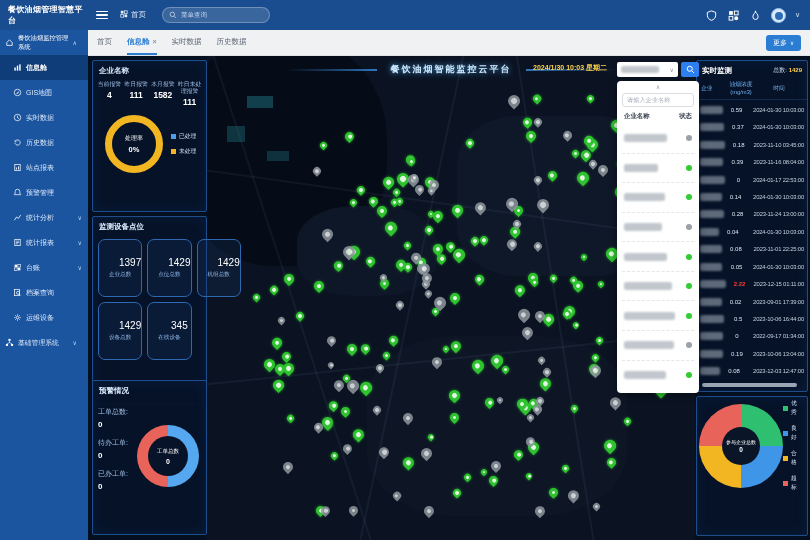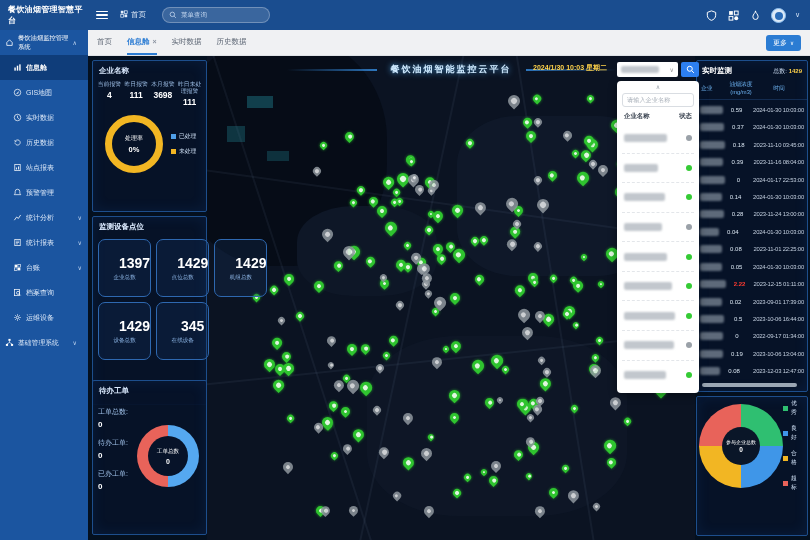--- a/index.html
+++ b/index.html
@@ -65,21 +65,21 @@
   .aring .rv{font-size:7.5px;font-weight:bold;margin-top:2px;}
   .aleg{margin-left:8px;display:flex;flex-direction:column;gap:6px;}
   .leg-item{display:flex;align-items:center;gap:3px;font-size:5.8px;color:#cfe0f5;}
   .leg-sq{width:5px;height:5px;flex:none;}
 
   
   .p-dev{left:4px;top:160px;width:115px;height:189px;z-index:4;}
   .cards{display:grid;grid-template-columns:repeat(3,1fr);gap:5px;padding:4px 5px;}
   .card{border:1px solid #2e68b0;border-radius:7px;background:rgba(25,55,105,.25);height:58px;
     display:flex;flex-direction:column;align-items:center;justify-content:center;gap:3px;}
-  .card .cv{color:#fff;font-size:14px;font-weight:bold;margin-left:20px;}
+  .card .cv{color:#fff;font-size:10px;font-weight:normal;margin-left:20px;}
   .card .cl{color:#8fb8e8;font-size:5.6px;}
 
   
   .p-work{left:4px;top:324px;width:115px;height:155px;z-index:4;}
   .wbody{display:flex;padding:4px 5px;}
   .wlist{display:flex;flex-direction:column;gap:9px;padding-top:4px;}
   .wrow .wl{font-size:7px;color:#9fc0e8;}
   .wrow .wv{font-size:8px;color:#fff;font-weight:bold;margin-top:3px;}
   .wdonut{margin-left:auto;margin-right:2px;margin-top:22px;width:62px;height:62px;border-radius:50%;
     background:conic-gradient(#55a8f0 0 50%, #e8635a 0 100%);position:relative;}
@@ -125,21 +125,21 @@
   .srow{flex:1;display:flex;align-items:center;justify-content:space-between;
     border-bottom:1px dashed #e3e6ea;padding:0 2px;}
   .srow:last-child{border-bottom:none;}
   .sbar{height:8px;border-radius:2px;background:#c2c7cd;filter:blur(1.2px);}
   .dot{width:6px;height:6px;border-radius:50%;flex:none;}
   .dot.green{background:#35cb35;}
   .dot.gray{background:#9aa1a8;}
 
   
   .p-rt{left:608px;top:4px;width:112px;height:332px;z-index:4;display:flex;flex-direction:column;}
-  .rt-head{display:flex;align-items:center;padding:5px 5px 2px;}
+  .rt-head{display:flex;align-items:flex-start;padding:5px 5px 2px;}
   .rt-title{color:#fff;font-size:7.5px;font-weight:bold;}
   .rt-total{margin-left:auto;color:#cfe0f5;font-size:6px;}
   .rt-total b{color:#ffd24a;}
   .rt-cols{display:flex;align-items:center;color:#6db3f2;font-size:5.8px;padding:3px 4px;
     border-bottom:1px solid rgba(60,120,200,.25);}
   .rt-c1{width:26px;}
   .rt-c2{width:28px;text-align:center;white-space:pre-line;line-height:1.3;}
   .rt-c3{flex:1;text-align:center;}
   .rt-rows{flex:1;display:flex;flex-direction:column;padding:1px 3px;}
   .rrow{flex:1;display:flex;align-items:center;}
@@ -592,21 +592,21 @@
           <div class="astat">
             <div class="lb">当前报警</div>
             <div class="vl">4</div>
           </div>
           <div class="astat">
             <div class="lb">昨日报警</div>
             <div class="vl">111</div>
           </div>
           <div class="astat">
             <div class="lb">本月报警</div>
-            <div class="vl">3698</div>
+            <div class="vl">1582</div>
           </div>
           <div class="astat">
             <div class="lb">昨日未处理报警</div>
             <div class="vl">111</div>
           </div>
         </div>
       <div class="aring-row">
         <div class="aring">
           <span class="rl">处理率</span>
           <span class="rv">0%</span>
@@ -644,21 +644,21 @@
             <div class="cl">设备总数</div>
           </div>
           <div class="card">
             <div class="cv">345</div>
             <div class="cl">在线设备</div>
           </div>
         </div>
     </section>
 
     <section class="panel p-work">
-      <div class="ptitle">待办工单</div>
+      <div class="ptitle">预警情况</div>
       <div class="wbody">
         <div class="wlist" id="work-rows">
             <div class="wrow">
               <div class="wl">工单总数:</div>
               <div class="wv">0</div>
             </div>
             <div class="wrow">
               <div class="wl">待办工单:</div>
               <div class="wv">0</div>
             </div>

